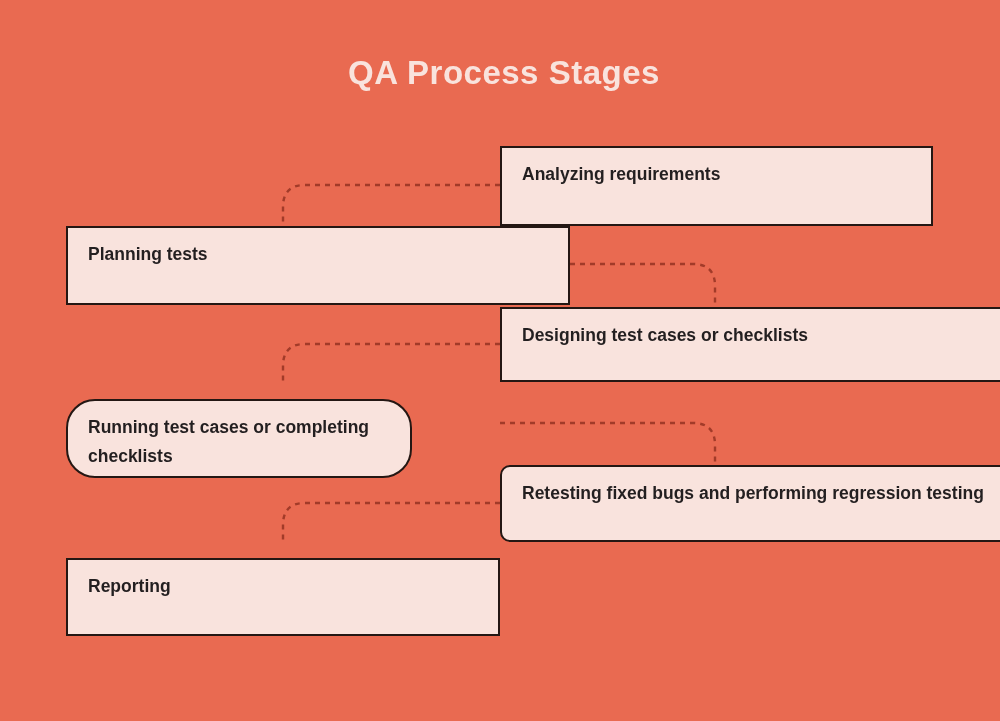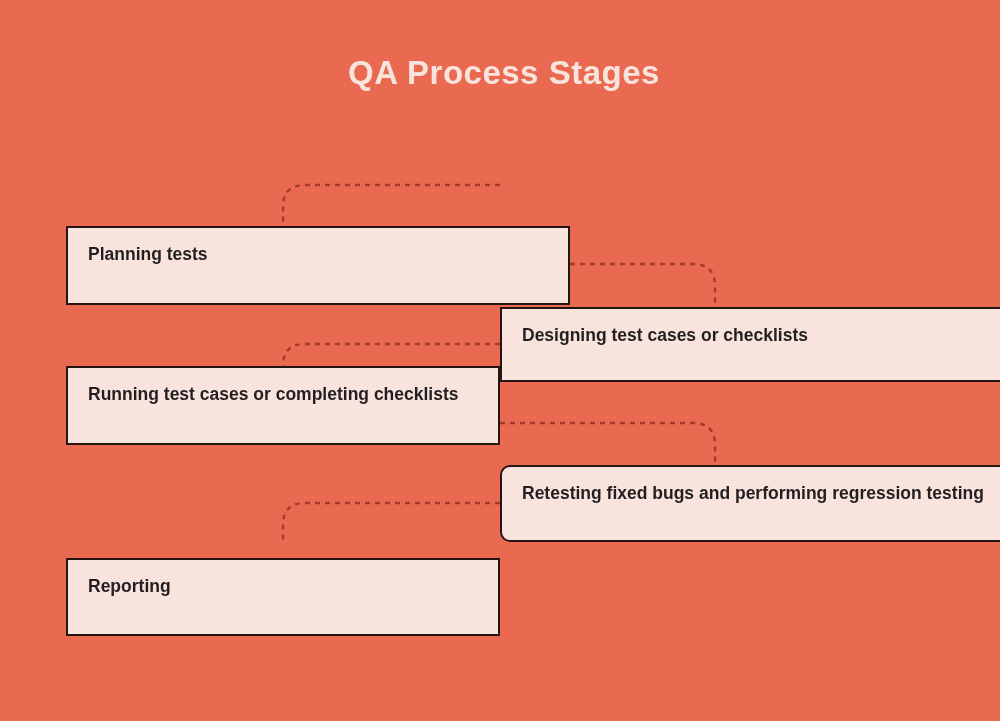--- a/index.html
+++ b/index.html
@@ -57,39 +57,42 @@
     display: block;
     color: var(--box-text);
     font-size: 17.5px;
     font-weight: bold;
     line-height: 29px;
   }
   
   .pos-1 { left: 500px; top: 146px; width: 433px; height: 80px; }
   .pos-2 { left: 66px;  top: 226px; width: 504px; height: 79px; }
   .pos-3 { left: 500px; top: 307px; width: 516px; height: 75px; }
-  .pos-4 { left: 66px;  top: 366px; width: 434px; height: 79px; }
+  .pos-4 { left: 66px;  top: 399px; width: 346px; height: 79px; border-radius: 29px; }
   .pos-5 { left: 500px; top: 465px; width: 522px; height: 77px; border-radius: 10px; }
   .pos-6 { left: 66px;  top: 558px; width: 434px; height: 78px; }
 </style>
 </head>
 <body>
 
 <div class="canvas">
 
   <h1 class="title">QA Process Stages</h1>
 
   <svg class="connectors" viewBox="0 0 1000 721" xmlns="http://www.w3.org/2000/svg">
     <path class="connector" d="M 500 185 H 305 Q 283 185 283 207 V 226"></path>
     <path class="connector" d="M 500 264 H 693 Q 715 264 715 286 V 306"></path>
     <path class="connector" d="M 500 344 H 305 Q 283 344 283 366 V 384"></path>
     <path class="connector" d="M 500 423 H 693 Q 715 423 715 445 V 464"></path>
     <path class="connector" d="M 500 503 H 305 Q 283 503 283 525 V 544"></path>
   </svg>
 
+  <div class="stage-box pos-1">
+    <span class="stage-label">Analyzing requirements</span>
+  </div>
 
   <div class="stage-box pos-2">
     <span class="stage-label">Planning tests</span>
   </div>
 
   <div class="stage-box pos-3">
     <span class="stage-label">Designing test cases or checklists</span>
   </div>
 
   <div class="stage-box pos-4">

